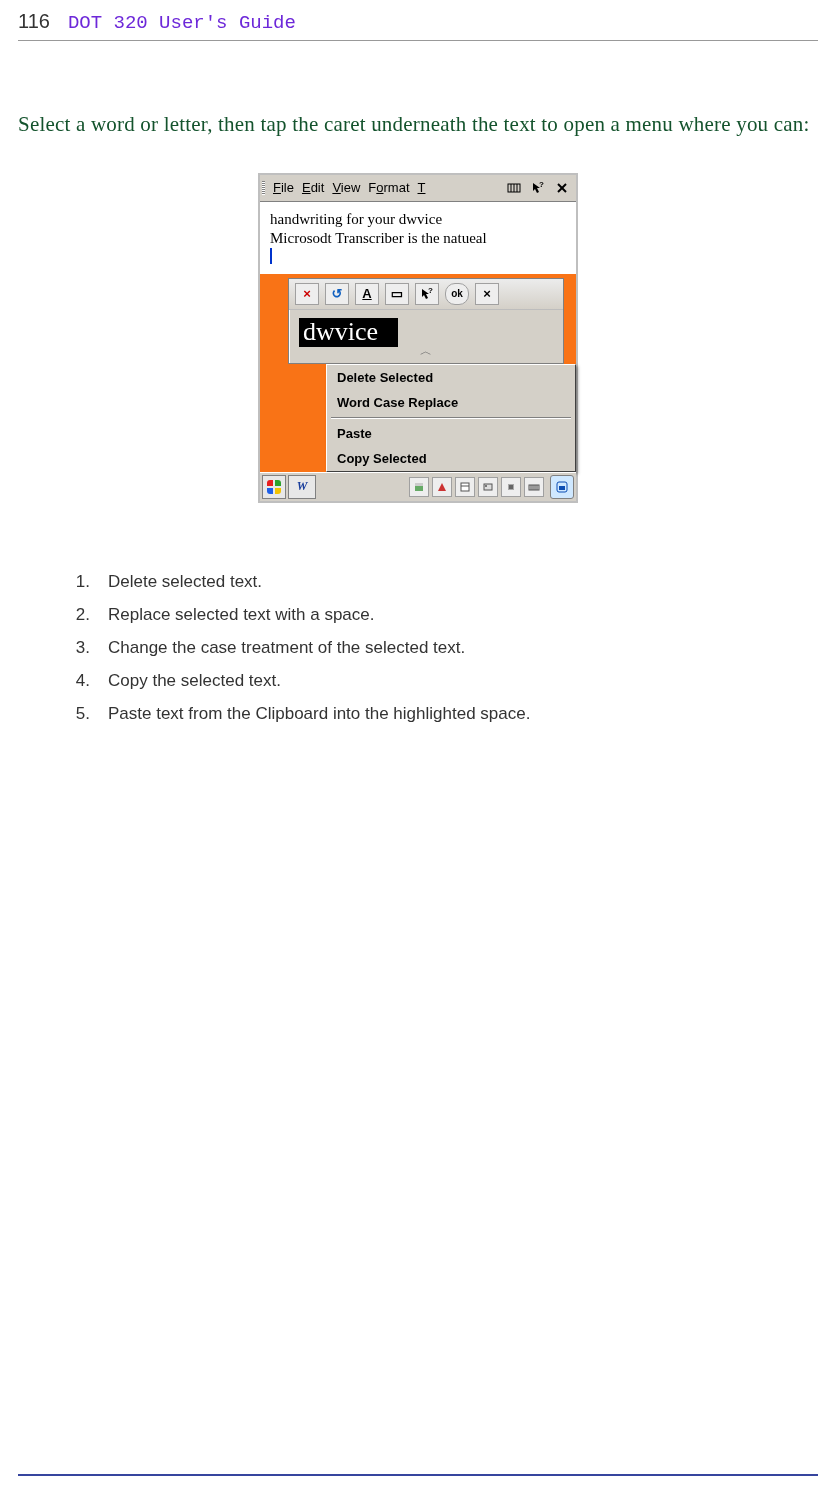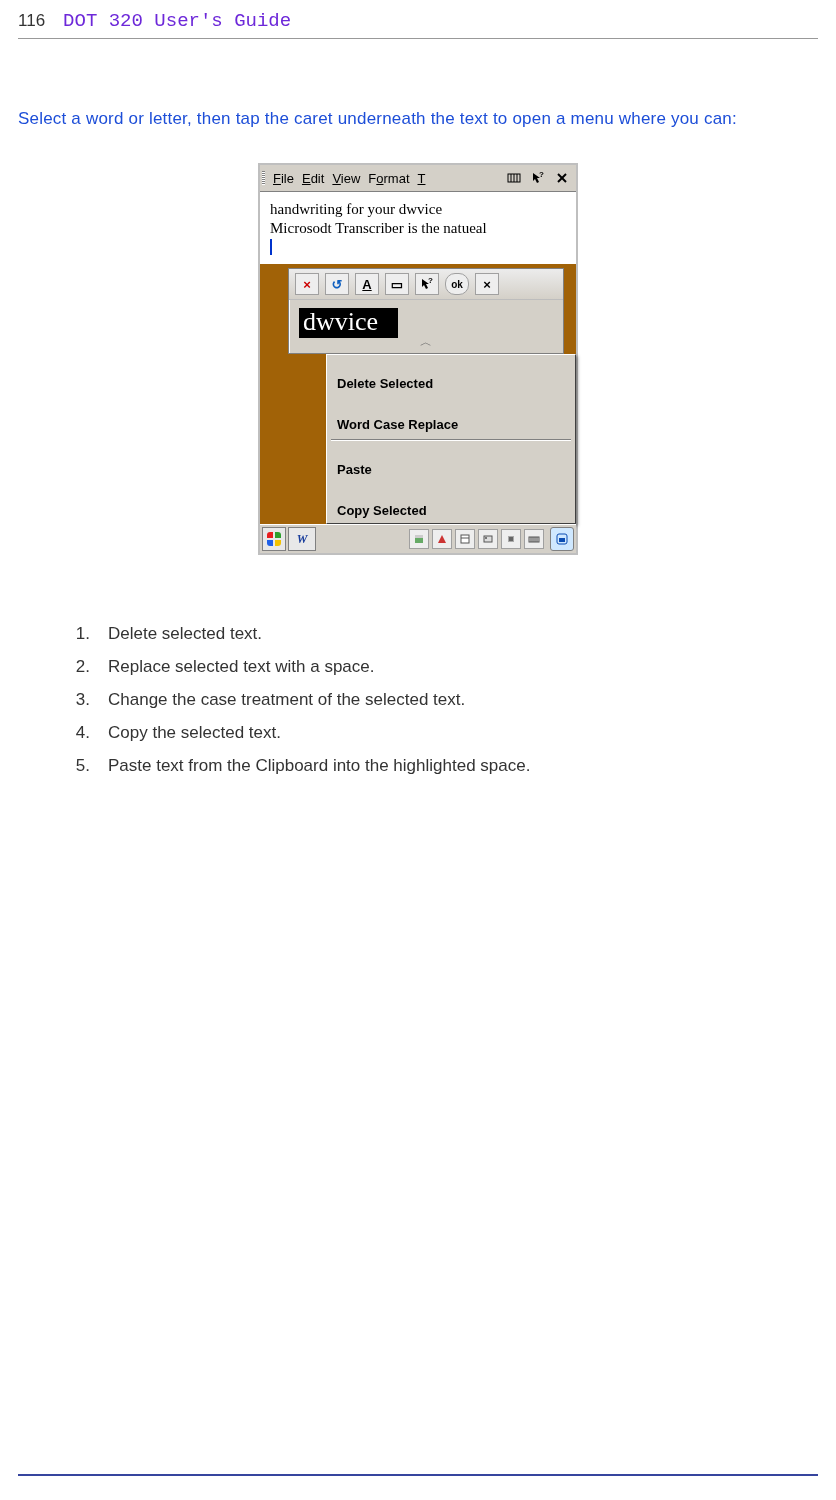--- a/index.html
+++ b/index.html
@@ -18,51 +18,51 @@
     box-sizing: border-box;
   }
   .header-row {
     display: flex;
     align-items: baseline;
     padding: 10px 0 6px 0;
     border-bottom: 1px solid #999;
     margin: 0 18px 0 18px;
   }
   .pg-num {
-    font-size: 17px;
+    font-size: 20px;
     font-weight: 400;
     margin-right: 18px;
     color: #333;
     font-family: "Trebuchet MS", Arial, sans-serif;
   }
   .doc-title {
     font-size: 19px;
     color: #6d28d9;
     font-family: Liberation Mono, monospace;
   }
   .body-text {
     margin: 64px 18px 0 18px;
-    font-size: 17px;
+    font-size: 21px;
     line-height: 1.9;
     text-align: justify;
     letter-spacing: 0.2px;
-    color: #1d4ed8;
+    color: #14532d;
     font-weight: 300;
-    font-family: Liberation Sans, sans-serif;
+    font-family: Liberation Serif, serif;
   }
   .screenshot-wrap {
     display: flex;
     justify-content: center;
     margin-top: 28px;
   }
   .screenshot {
     width: 320px;
     border: 2px solid #bfbfbf;
     box-sizing: border-box;
-    background: #a16207;
+    background: #f97316;
     font-family: "Tahoma", "MS Sans Serif", sans-serif;
     font-size: 12px;
     color: #000;
   }
   .menubar {
     display: flex;
     align-items: center;
     background: #d4d0c8;
     border-bottom: 1px solid #808080;
     height: 26px;
@@ -155,21 +155,20 @@
     background:#d4d0c8;
     box-shadow: 2px 2px 3px rgba(0,0,0,.35);
     box-sizing: border-box;
   }
   .ctx-item {
     padding: 5px 10px;
     font-family: Tahoma, sans-serif;
     font-size: 13px;
     font-weight: bold;
     cursor: default;
-    margin-top: 16px;
   }
   .ctx-divider {
     border-top: 1px solid #808080;
     border-bottom: 1px solid #fff;
     margin: 2px 4px;
     height:0;
   }
   .taskbar {
     display:flex;
     align-items:center;

